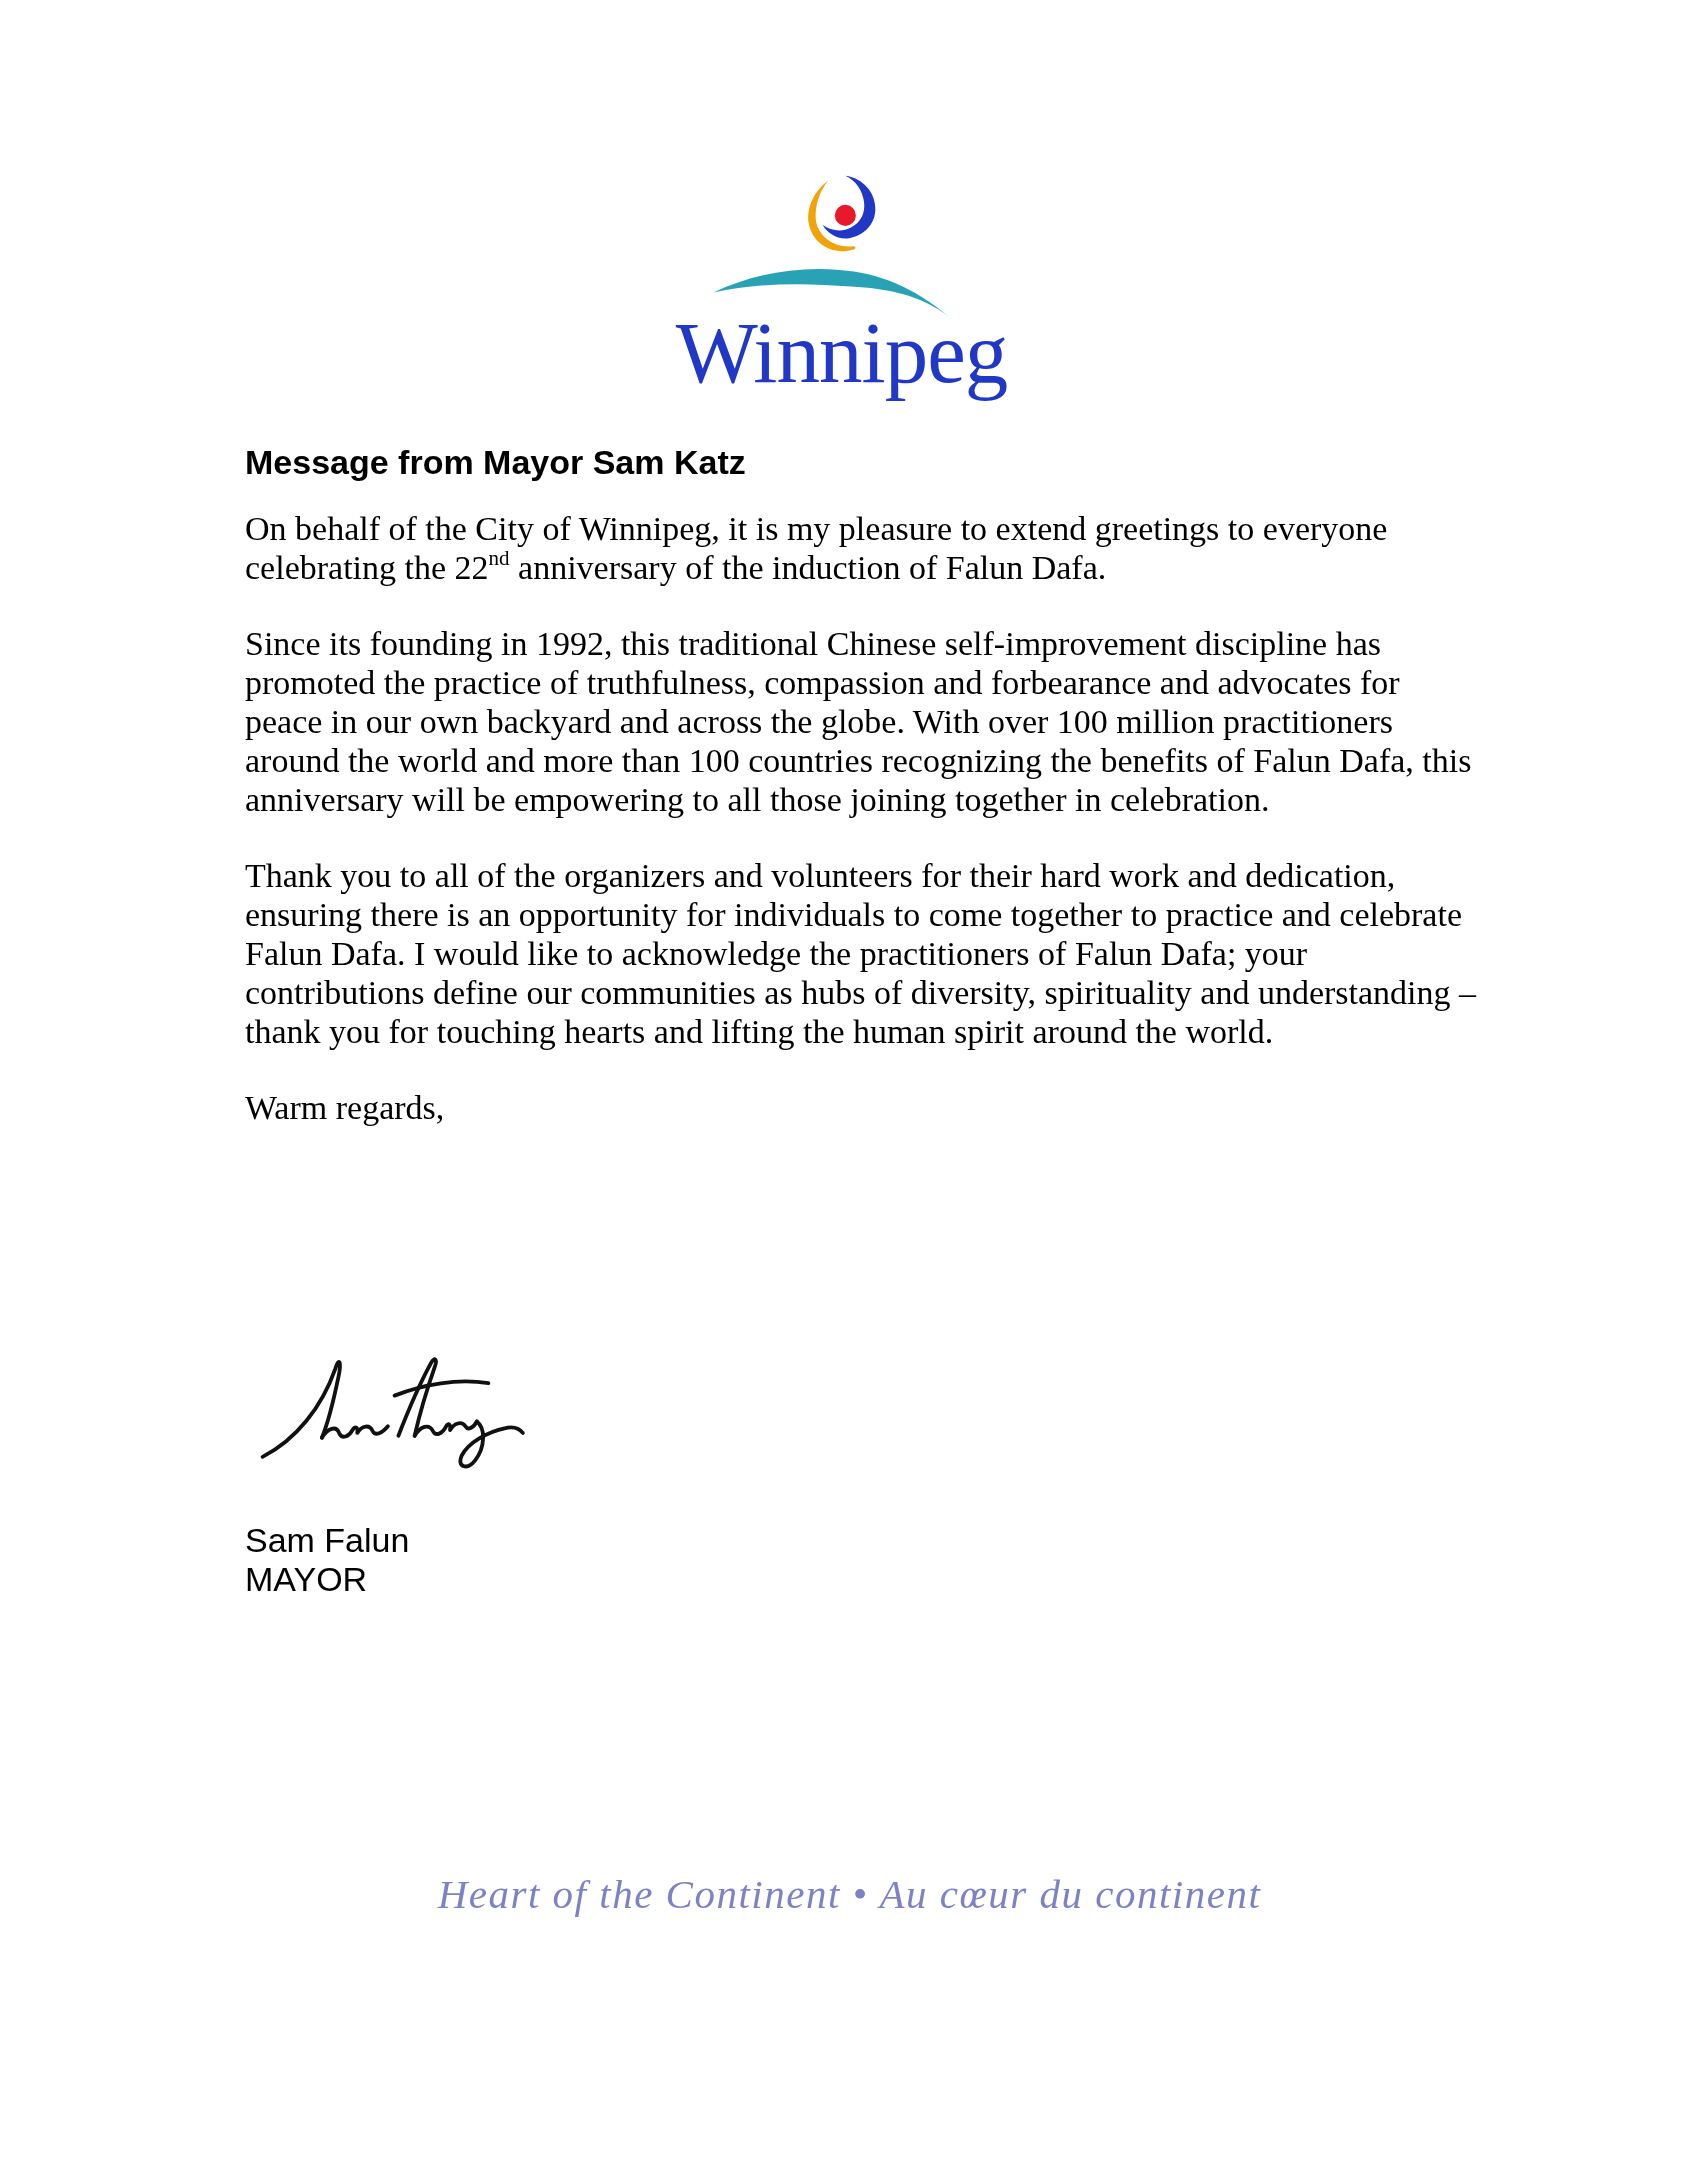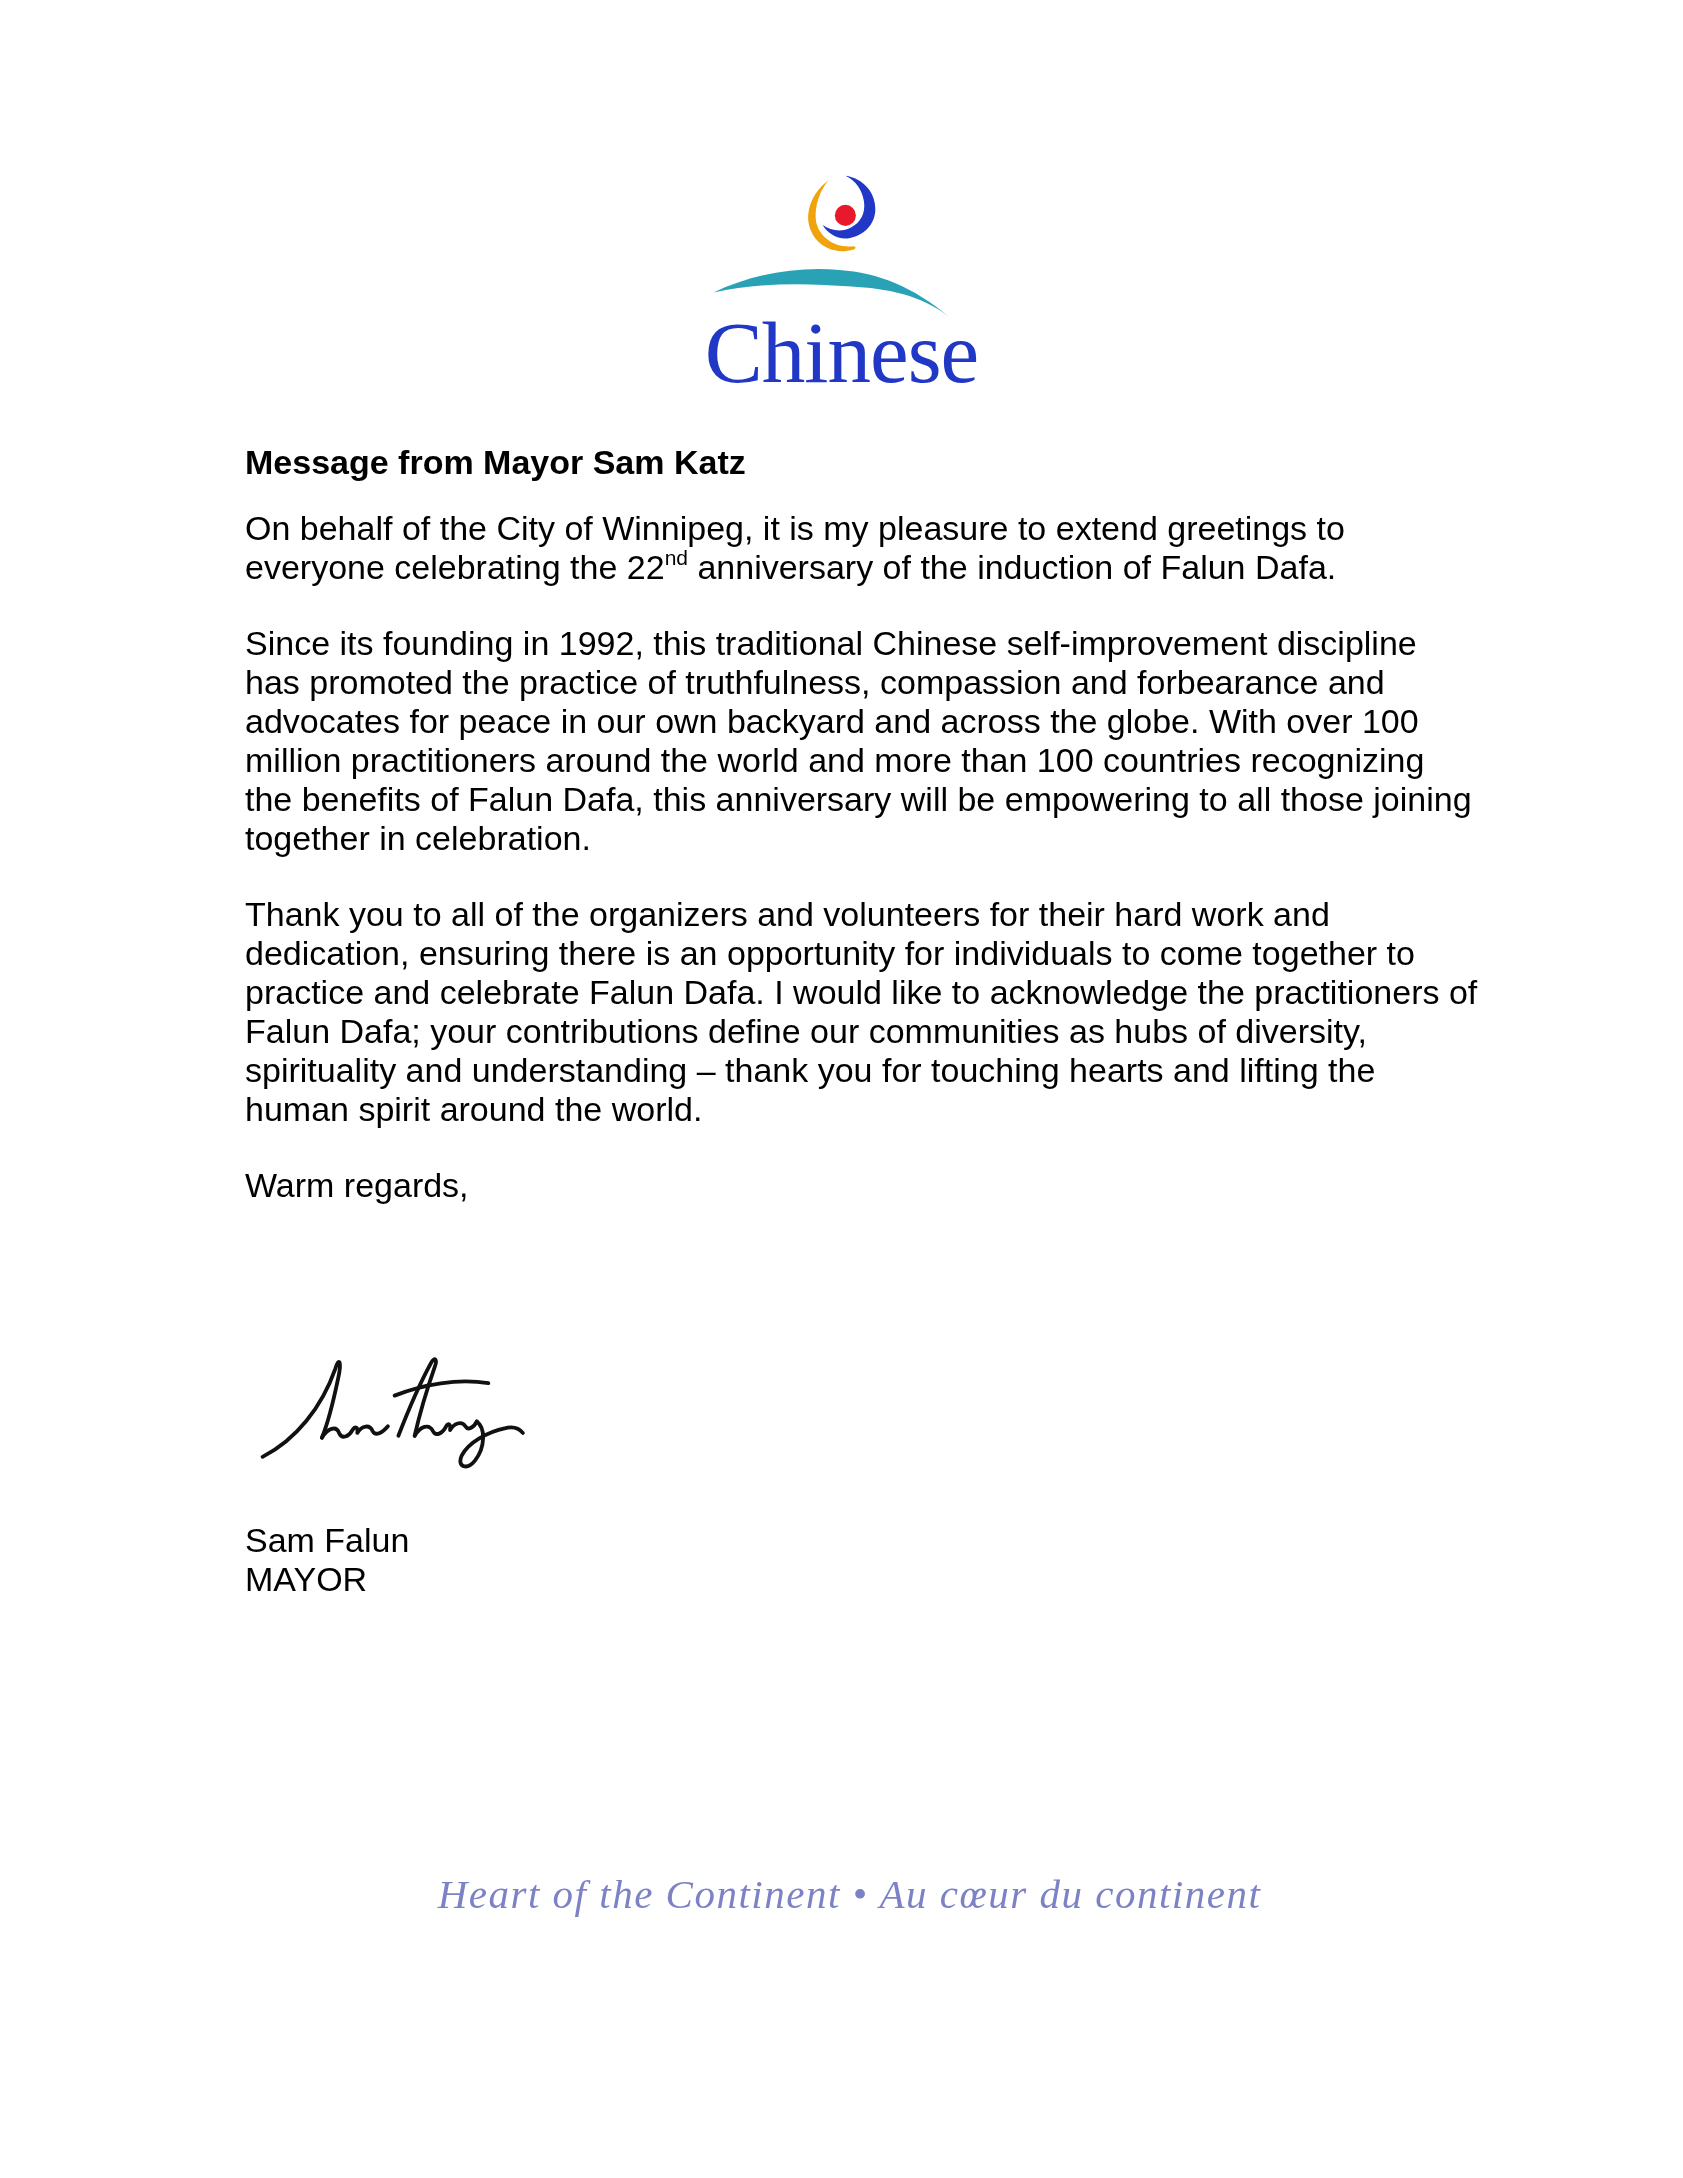--- a/index.html
+++ b/index.html
@@ -28,21 +28,21 @@
 
   
   .heading {
     position: absolute; left: 245px; top: 430px; width: 1233px;
     font-size: 34px; font-weight: bold; line-height: 39px; margin-top: 13px;
   }
   .body-text {
     position: absolute; left: 245px; top: 509px; width: 1233px;
     font-size: 34px; line-height: 39px;
   }
-  .body-text p { margin-bottom: 37px; }
+  .body-text p { margin-bottom: 37px; font-family: Liberation Serif, serif; }
   .body-text p:last-child { margin-bottom: 0; }
   sup.ord {
     font-size: 21px;
     line-height: 0;
     vertical-align: baseline;
     position: relative;
     top: -14px;
   }
 
   
@@ -74,21 +74,21 @@
 
     <path d="M 56 2 C 78 5, 94 23, 93 45 C 92 62, 80 75, 62 79 C 48 82, 34 74, 28 63 C 38 70, 52 72, 63 66 C 75 60, 81 48, 79 34 C 77 20, 69 8, 56 2 Z" fill="#2138C7"></path>
 
     <circle cx="56" cy="51" r="13" fill="#E8192D"></circle>
   </svg>
 
   <svg class="swoosh-svg" viewBox="0 0 245 60" aria-hidden="true">
     <path d="M 2 30 C 40 12, 85 3, 130 7 C 170 10, 205 24, 242 55 C 212 32, 178 26, 142 24 C 95 20, 45 20, 2 30 Z" fill="#2AA2B6"></path>
   </svg>
 
-  <div class="wordmark" style="color: rgb(33, 56, 199);">Chinese</div>
+  <div class="wordmark" style="color: rgb(33, 56, 199);">Winnipeg</div>
 
   <div class="heading">Message from Mayor Sam Katz</div>
 
   <div class="body-text">
     <p><span>On behalf of the City of Winnipeg, it is my pleasure to extend greetings to everyone celebrating the 22</span><sup class="ord">nd</sup><span> anniversary of the induction of Falun Dafa.</span></p>
     <p>Since its founding in 1992, this traditional Chinese self-improvement discipline has promoted the practice of truthfulness, compassion and forbearance and advocates for peace in our own backyard and across the globe. With over 100 million practitioners around the world and more than 100 countries recognizing the benefits of Falun Dafa, this anniversary will be empowering to all those joining together in celebration.</p>
     <p>Thank you to all of the organizers and volunteers for their hard work and dedication, ensuring there is an opportunity for individuals to come together to practice and celebrate Falun Dafa. I would like to acknowledge the practitioners of Falun Dafa; your contributions define our communities as hubs of diversity, spirituality and understanding – thank you for touching hearts and lifting the human spirit around the world.</p>
     <p>Warm regards,</p>
   </div>
 

